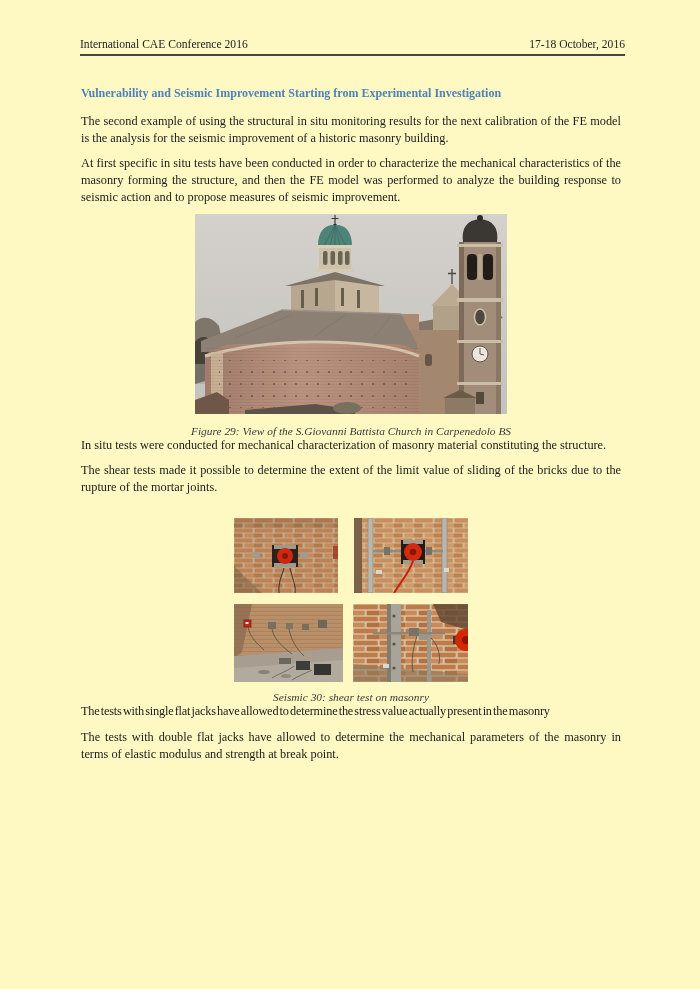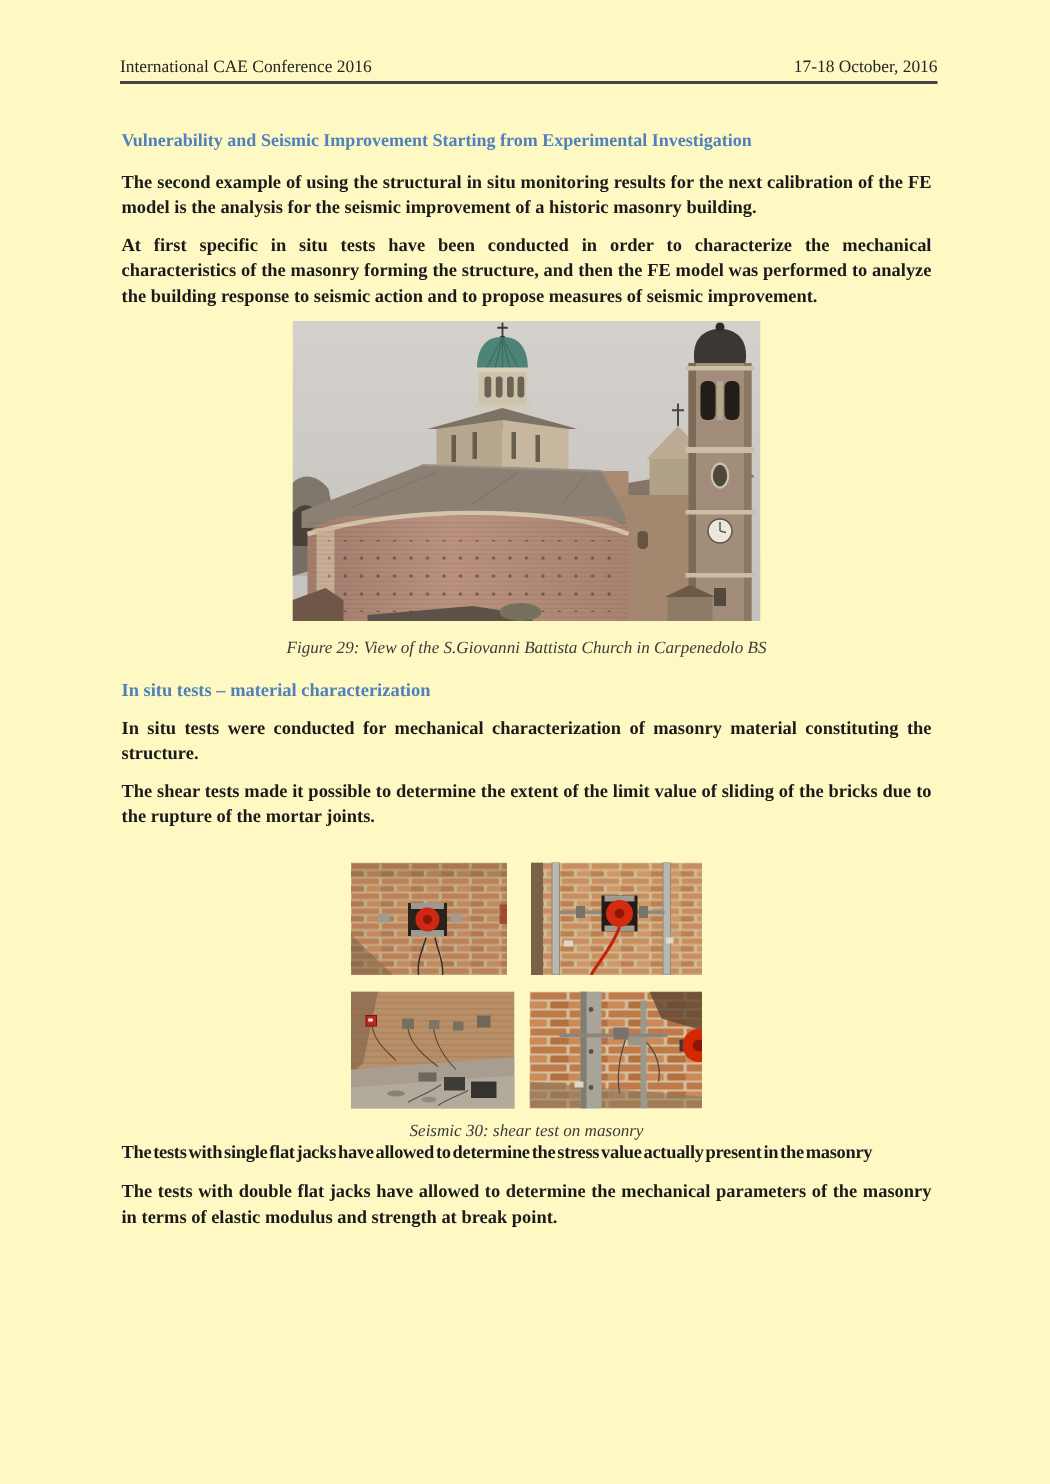--- a/index.html
+++ b/index.html
@@ -14,21 +14,21 @@
     border-bottom:2px solid #454545;padding-bottom:3px;
     font-size:11.6px;color:#242424;
   }
   
   .main{position:absolute;left:81px;top:84px;width:540px;}
   h1.title{
     margin:0 0 10px 0;font-size:12px;line-height:18.5px;font-weight:bold;
     color:#4F81BD;
   }
   p.body{
-    margin:0 0 8px 0;font-size:12.3px;line-height:17px;text-align:justify;font-weight:bold;
+    margin:0 0 8px 0;font-size:12.3px;line-height:17px;text-align:justify;
   }
   p.body.tight{letter-spacing:-0.2px;word-spacing:-1.6px;}
   h2.sub{
     margin:15px 0 9px 0;font-size:12.3px;font-weight:bold;color:#4F81BD;
   }
   figure{margin:0;padding:0;}
   .fig-church{margin-top:5px;text-align:center;}
   .caption{
     margin-top:7px;text-align:center;font-style:italic;font-size:11.4px;color:#3a3a3a;
   }
@@ -144,21 +144,20 @@
 
         <path d="M0,186 L22,178 L34,186 L34,200 L0,200 Z" fill="#6e5747"></path>
         <polygon points="50,196 120,190 160,196 160,200 50,200" fill="#5c5248"></polygon>
         <ellipse cx="152" cy="194" rx="14" ry="6" fill="#77705f"></ellipse>
         <polygon points="248,184 265,176 282,184" fill="#6b5a48"></polygon>
         <rect x="250" y="184" width="30" height="16" fill="#8c7a64"></rect>
       </svg>
       <figcaption class="caption">Figure 29: View of the S.Giovanni Battista Church in Carpenedolo BS</figcaption>
     </figure>
 
-    <h2 class="sub">In situ tests – material characterization</h2>
 
     <p class="body">In situ tests were conducted for mechanical characterization of masonry material constituting the structure.</p>
     <p class="body">The shear tests made it possible to determine the extent of the limit value of sliding of the bricks due to the rupture of the mortar joints.</p>
 
     <figure>
       <div class="grid">
         <div class="row">
 
           <svg viewBox="0 0 104 75" width="104" height="75" xmlns="http://www.w3.org/2000/svg">
             <defs>

